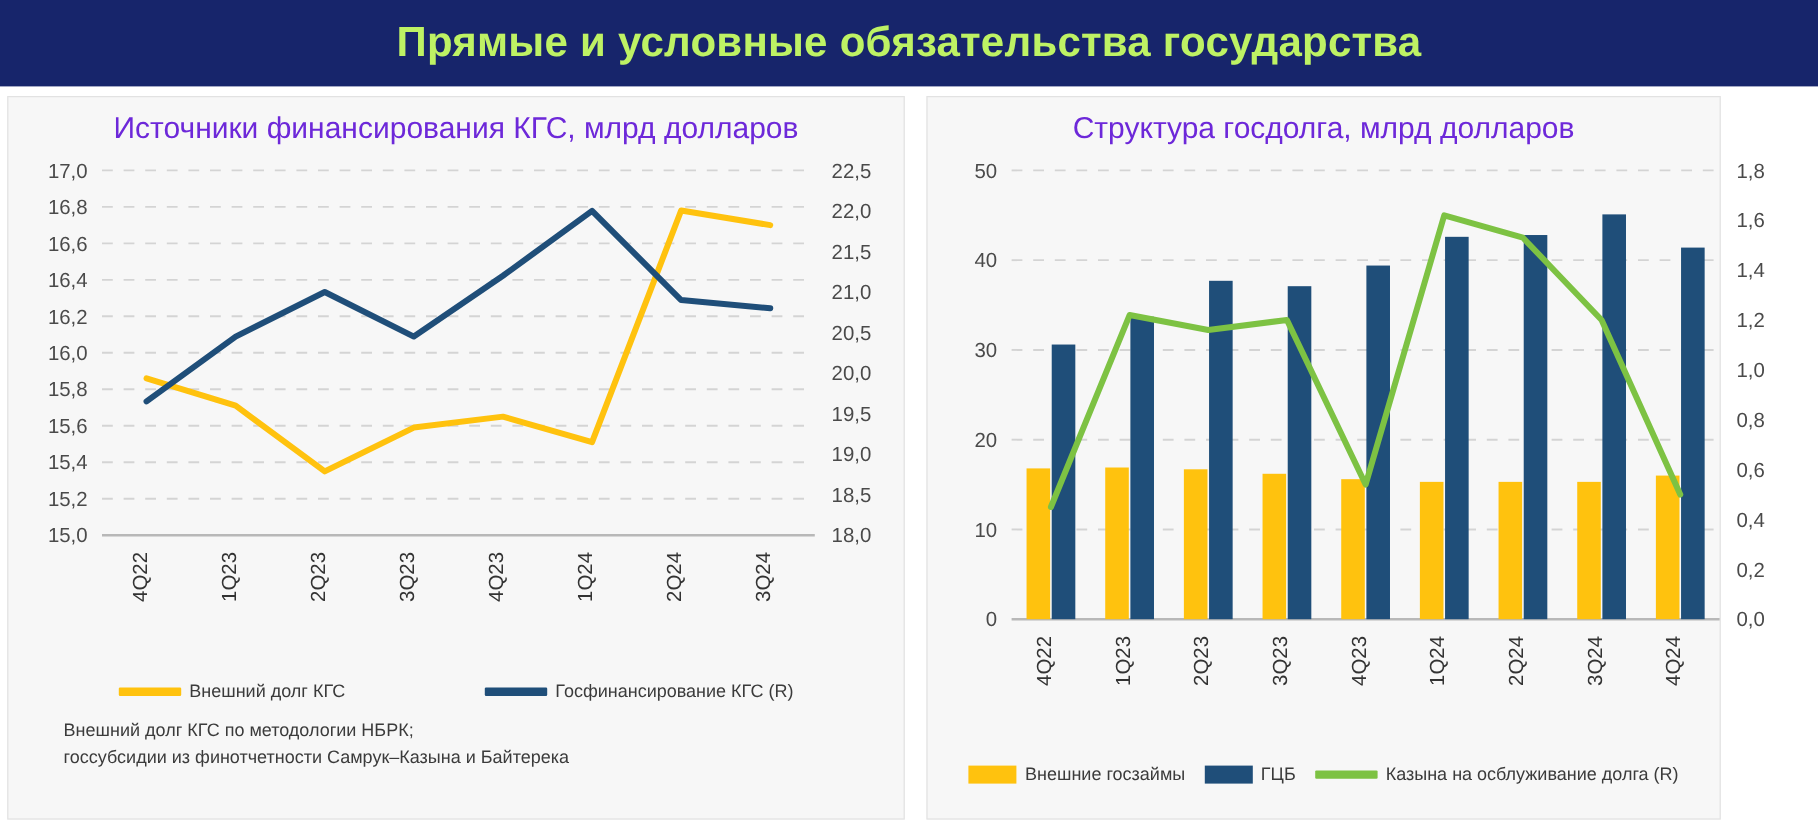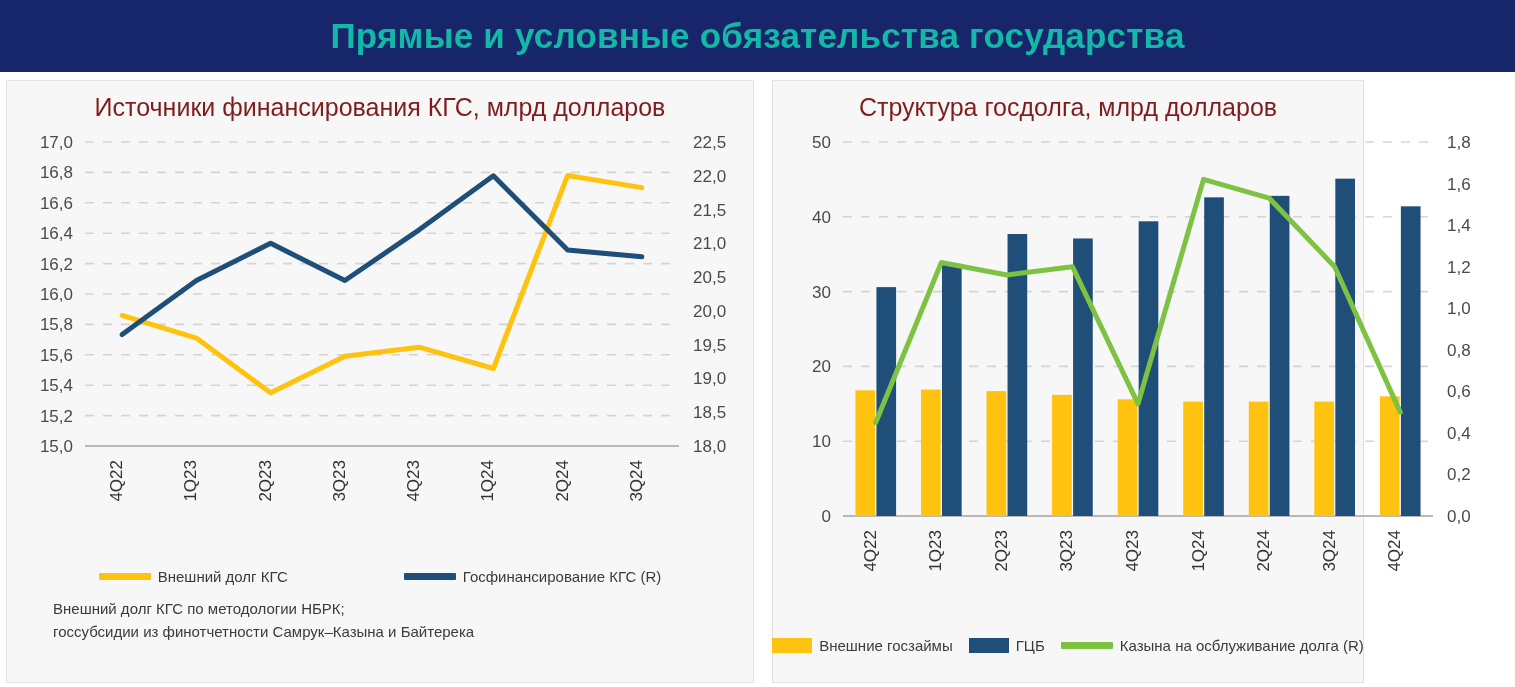--- a/index.html
+++ b/index.html
@@ -18,21 +18,21 @@
   .banner {
     width: 1515px;
     height: 72px;
     background: #17256b;
     display: flex;
     align-items: center;
     justify-content: center;
     box-sizing: border-box;
   }
   .banner-title {
-    color: #14b8a6;
+    color: #bef264;
     font-size: 35px;
     font-weight: bold;
     letter-spacing: 0.2px;
     white-space: nowrap;
   }
 
   
   .panels {
     display: flex;
     width: 1515px;
@@ -41,25 +41,25 @@
     padding: 8px 6px 0 6px;
     gap: 18px;
   }
   .panel {
     background: #f7f7f7;
     border: 1px solid #e2e2e2;
     box-sizing: border-box;
     position: relative;
   }
   .panel-left  { width: 748px; height: 603px; }
-  .panel-right { width: 592px; height: 603px; }
+  .panel-right { width: 662px; height: 603px; }
 
   .panel-title {
     text-align: center;
-    color: #7f1d1d;
+    color: #6d28d9;
     font-size: 25px;
     font-weight: normal;
     padding-top: 12px;
     white-space: nowrap;
   }
 
   
   .plot-wrap {
     position: relative;
     margin-top: 6px;

